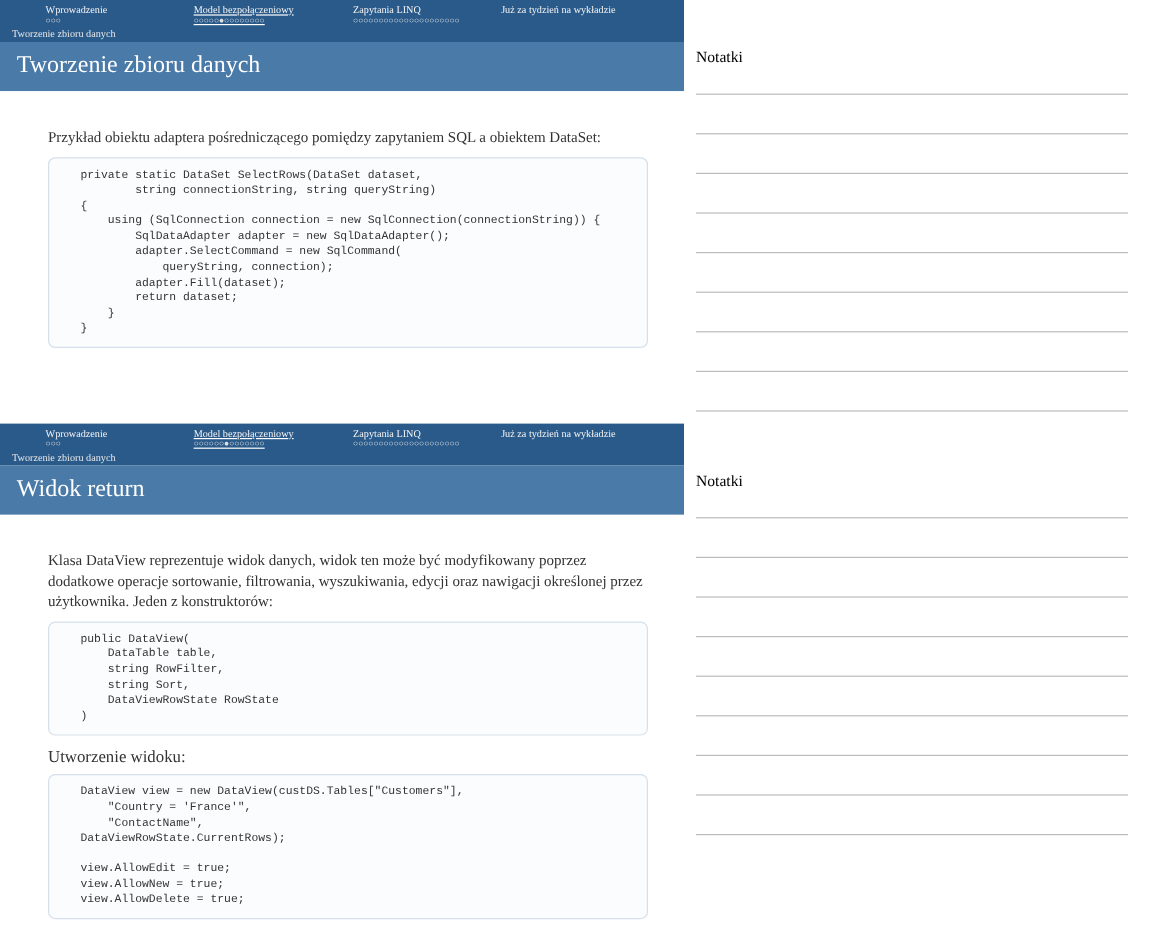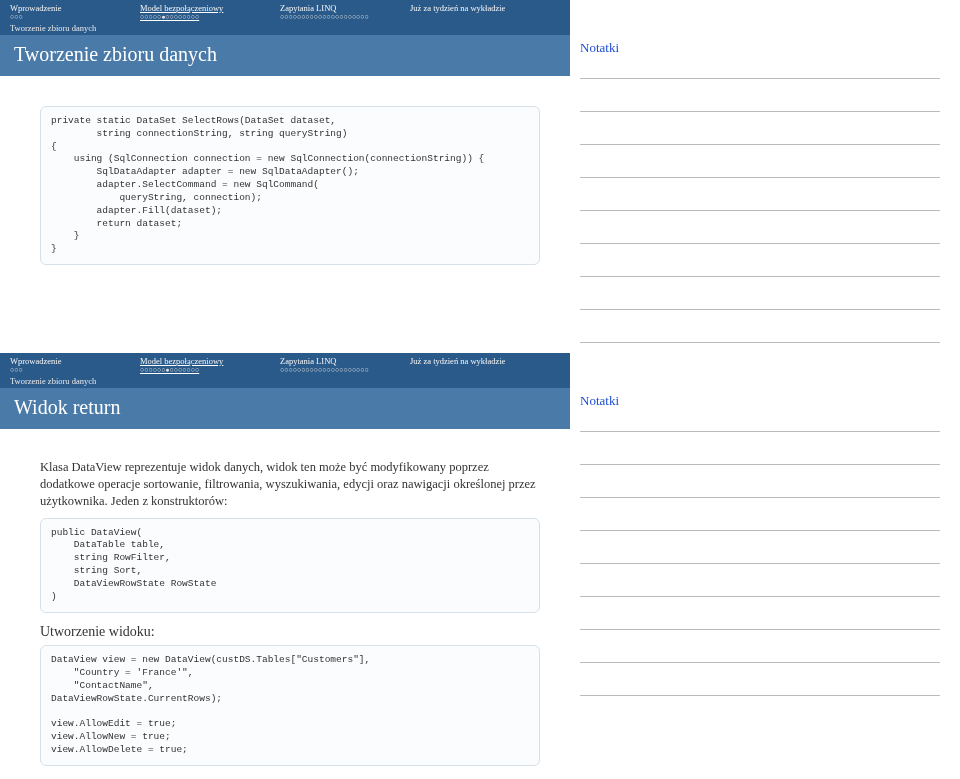--- a/index.html
+++ b/index.html
@@ -21,21 +21,21 @@
       display: flex;
       flex-direction: column;
       position: relative;
     }
     .notes-area {
       flex: 1;
       padding: 40px 20px 10px 10px;
     }
     .notes-title {
       font-size: 13px;
-      color: #1d4ed8;
+      color: #000000;
       margin-bottom: 12px;
     }
     .notes-lines {
       display: flex;
       flex-direction: column;
       gap: 32px;
       padding-top: 10px;
     }
     .notes-line {
       border-bottom: 1px solid #bbb;
@@ -43,20 +43,21 @@
     }
     .header {
       background: #2a5a8a;
       color: #fff;
       padding: 3px 10px 2px 10px;
       font-size: 9px;
     }
     .nav-row {
       display: flex;
       gap: 0;
+      margin-left: 28px;
     }
     .nav-item {
       display: flex;
       flex-direction: column;
     }
     .nav-item:nth-child(1) { width: 130px; }
     .nav-item:nth-child(2) { width: 140px; text-decoration: underline; }
     .nav-item:nth-child(3) { width: 130px; }
     .nav-item:nth-child(4) { width: 150px; }
     .nav-label {
@@ -91,21 +92,21 @@
       color: #333;
       line-height: 1.35;
     }
     .body-text {
       margin-bottom: 8px;
     }
     .code-block {
       background: #fafcfe;
       border: 1px solid #d5e0ea;
       border-radius: 6px;
-      padding: 8px 10px;
+      padding: 8px 26px;
       font-family: 'Courier New', monospace;
       font-size: 9.5px;
       line-height: 1.35;
       color: #333;
       white-space: pre;
       margin: 0 0 10px 0;
       overflow: hidden;
     }
     .sub-head {
       font-size: 14px;
@@ -140,20 +141,21 @@
           <span class="dots">○○○○○○○○○○○○○○○○○○○○○</span>
         </div>
         <div class="nav-item">
           <span class="nav-label">Już za tydzień na wykładzie</span>
         </div>
       </div>
       <div class="subsection">Tworzenie zbioru danych</div>
     </div>
     <div class="title-bar">Tworzenie zbioru danych</div>
     <div class="body">
+      <div class="body-text">Przykład obiektu adaptera pośredniczącego pomiędzy zapytaniem SQL a obiektem DataSet:</div>
       <div class="code-block">private static DataSet SelectRows(DataSet dataset,
         string connectionString, string queryString)
 {
     using (SqlConnection connection = new SqlConnection(connectionString)) {
         SqlDataAdapter adapter = new SqlDataAdapter();
         adapter.SelectCommand = new SqlCommand(
             queryString, connection);
         adapter.Fill(dataset);
         return dataset;
     }

